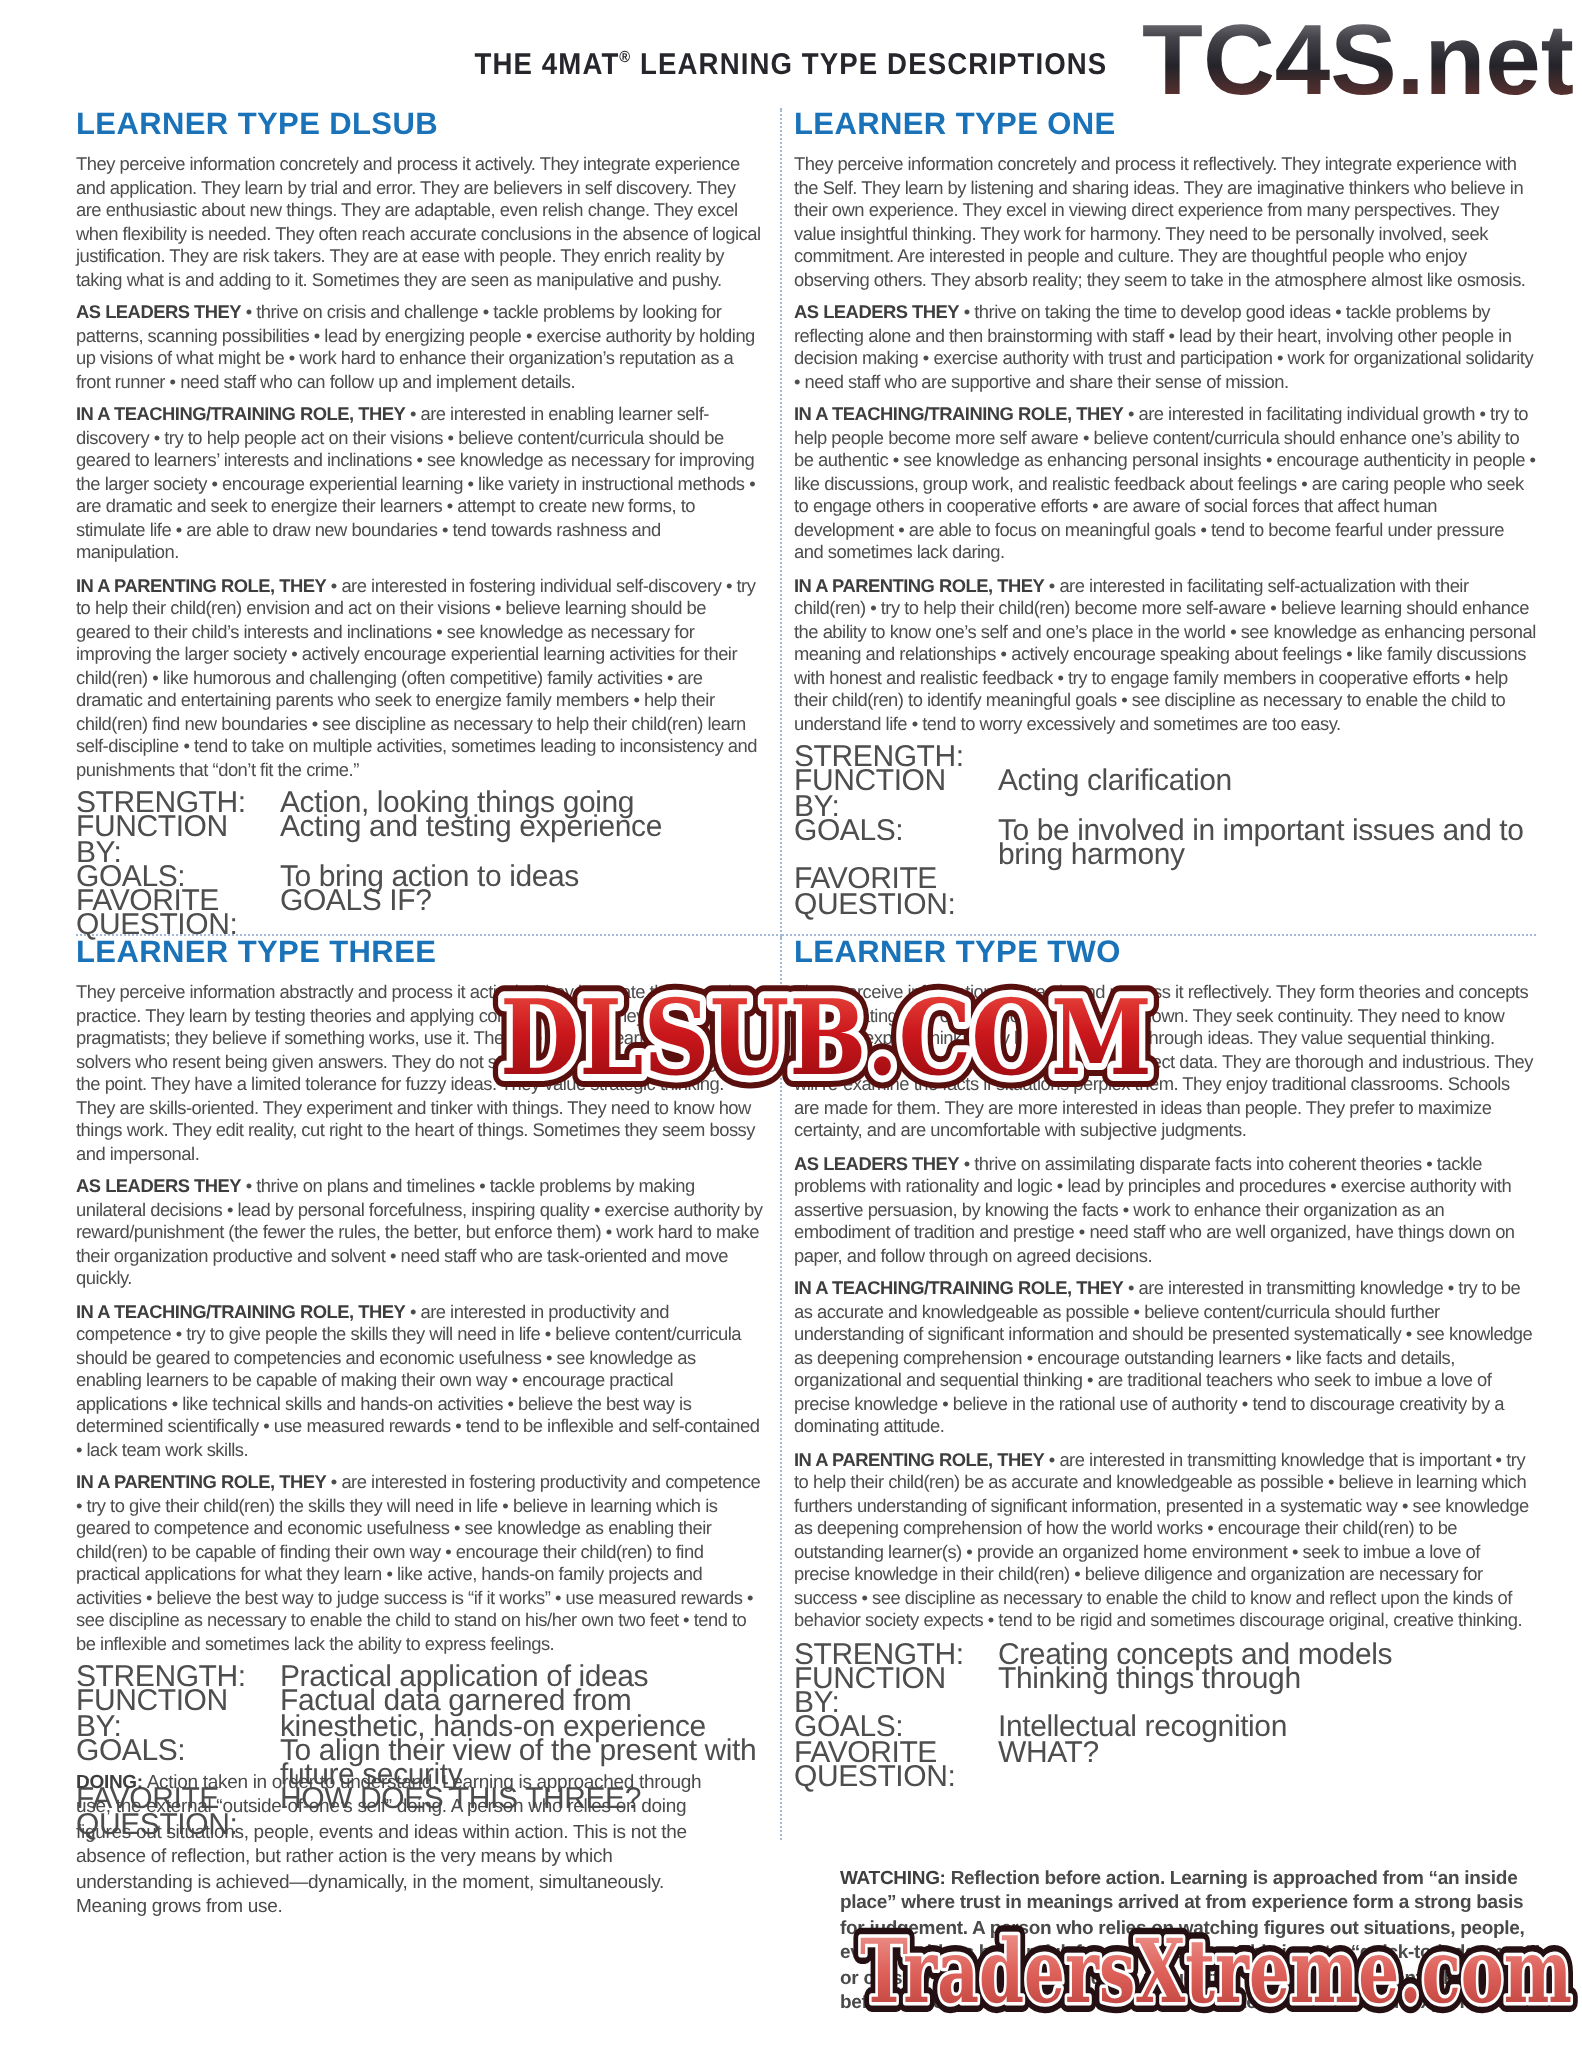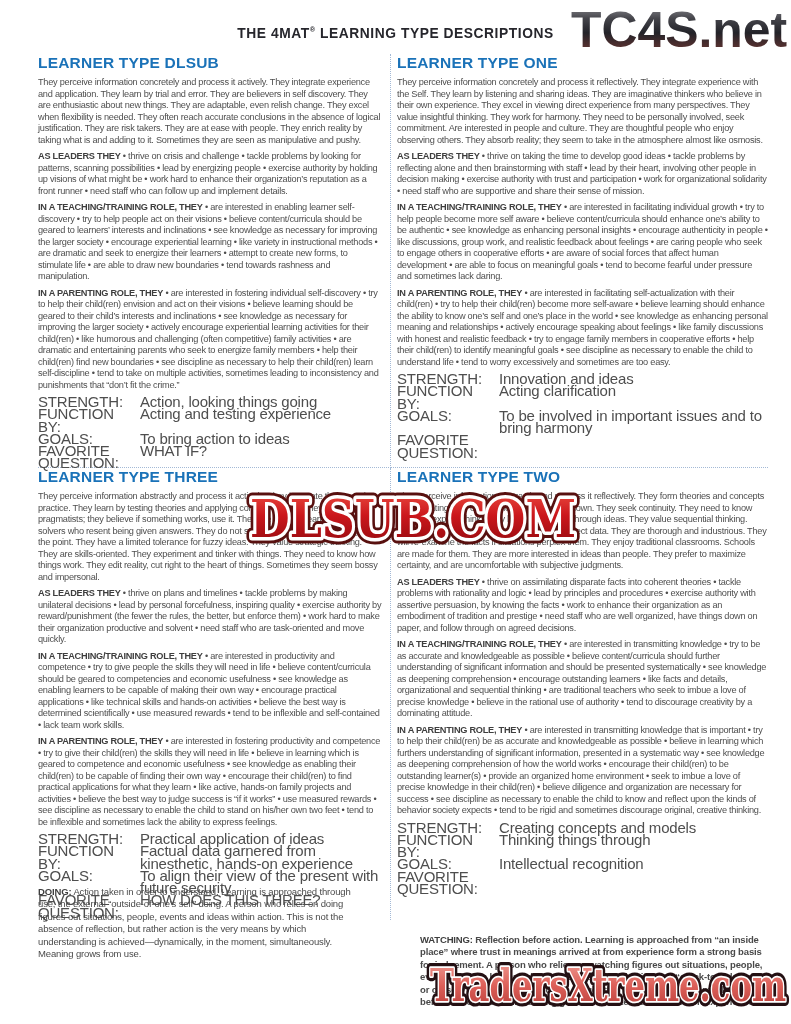--- a/index.html
+++ b/index.html
@@ -86,35 +86,34 @@
         <div class="arow">
             <span class="alabel">FUNCTION BY:</span>
             <span class="avalue">Acting and testing experience</span>
           </div>
         <div class="arow">
             <span class="alabel">GOALS:</span>
             <span class="avalue">To bring action to ideas</span>
           </div>
         <div class="arow">
             <span class="alabel">FAVORITE QUESTION:</span>
-            <span class="avalue">WHAT IF?</span>
+            <span class="avalue">GOALS IF?</span>
           </div>
       </div>
     </section>
 
     <section class="quadrant q-right q-top">
       <h2>LEARNER TYPE ONE</h2>
       <p class="body">They perceive information concretely and process it reflectively. They integrate experience with the Self. They learn by listening and sharing ideas. They are imaginative thinkers who believe in their own experience. They excel in viewing direct experience from many perspectives. They value insightful thinking. They work for harmony. They need to be personally involved, seek commitment. Are interested in people and culture. They are thoughtful people who enjoy observing others. They absorb reality; they seem to take in the atmosphere almost like osmosis.</p>
       <p class="body"><b>AS LEADERS THEY</b> <span>• thrive on taking the time to develop good ideas • tackle problems by reflecting alone and then brainstorming with staff • lead by their heart, involving other people in decision making • exercise authority with trust and participation • work for organizational solidarity • need staff who are supportive and share their sense of mission.</span></p>
       <p class="body"><b>IN A TEACHING/TRAINING ROLE, THEY</b> <span>• are interested in facilitating individual growth • try to help people become more self aware • believe content/curricula should enhance one’s ability to be authentic • see knowledge as enhancing personal insights • encourage authenticity in people • like discussions, group work, and realistic feedback about feelings • are caring people who seek to engage others in cooperative efforts • are aware of social forces that affect human development • are able to focus on meaningful goals • tend to become fearful under pressure and sometimes lack daring.</span></p>
       <p class="body"><b>IN A PARENTING ROLE, THEY</b> <span>• are interested in facilitating self-actualization with their child(ren) • try to help their child(ren) become more self-aware • believe learning should enhance the ability to know one’s self and one’s place in the world • see knowledge as enhancing personal meaning and relationships • actively encourage speaking about feelings • like family discussions with honest and realistic feedback • try to engage family members in cooperative efforts • help their child(ren) to identify meaningful goals • see discipline as necessary to enable the child to understand life • tend to worry excessively and sometimes are too easy.</span></p>
       <div class="attrs">
         <div class="arow">
             <span class="alabel">STRENGTH:</span>
-            <span class="avalue">Innovation and ideas</span>
           </div>
         <div class="arow">
             <span class="alabel">FUNCTION BY:</span>
             <span class="avalue">Acting clarification</span>
           </div>
         <div class="arow">
             <span class="alabel">GOALS:</span>
             <span class="avalue">To be involved in important issues and to bring harmony</span>
           </div>
         <div class="arow">
@@ -163,20 +162,21 @@
         <div class="arow">
             <span class="alabel">FUNCTION BY:</span>
             <span class="avalue">Thinking things through</span>
           </div>
         <div class="arow">
             <span class="alabel">GOALS:</span>
             <span class="avalue">Intellectual recognition</span>
           </div>
         <div class="arow">
             <span class="alabel">FAVORITE QUESTION:</span>
+            <span class="avalue">WHAT?</span>
           </div>
       </div>
     </section>
   </div>
 
   <p class="footnote fn-doing"><b>DOING:</b> <span>Action taken in order to understand. Learning is approached through use, the external “outside-of-one’s self” doing. A person who relies on doing figures out situations, people, events and ideas within action. This is not the absence of reflection, but rather action is the very means by which understanding is achieved—dynamically, in the moment, simultaneously. Meaning grows from use.</span></p>
   <p class="footnote fn-watching"><b>WATCHING:</b> <span>Reflection before action. Learning is approached from “an inside place” where trust in meanings arrived at from experience form a strong basis for judgement. A person who relies on watching figures out situations, people, events or ideas by careful, focused attention. This is not a “quick-to-judgement” or cursory analysis, rather a deep, thoughtful, internal assessment takes place before action is taken. Meaning grows from internal reflection on experience.</span></p>
 
   <svg class="wm-dlsub" viewBox="0 0 340 80" aria-hidden="true">
     <defs>

